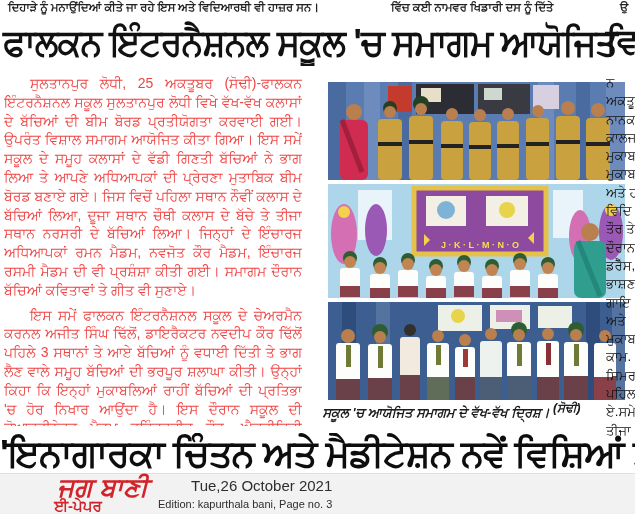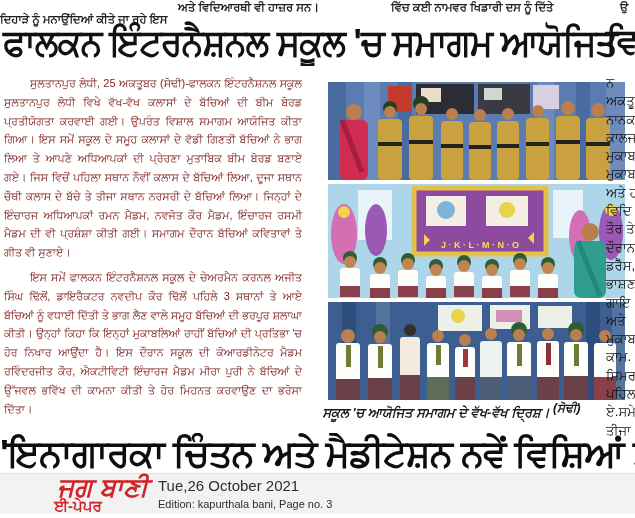--- a/index.html
+++ b/index.html
@@ -4,51 +4,51 @@
 <style>
   html,body{margin:0;padding:0;}
   .page{
     position:relative;width:635px;height:518px;background:#ffffff;
     font-family:"Liberation Sans","DejaVu Sans",sans-serif;color:#1a1a1a;
     overflow:hidden;
   }
   
   .top-strip{position:absolute;top:1px;left:0;width:635px;height:16px;}
   .top-frag{position:absolute;top:0;font-size:11.5px;font-weight:bold;color:#222;white-space:nowrap;}
-  .tf1{left:0;margin-top:12px;}  .tf2{left:178px;}  .tf3{left:391px;} .tf4{left:620px;}
+  .tf1{left:8px;}  .tf2{left:178px;}  .tf3{left:391px;} .tf4{left:620px;}
 
   
   .headline-row{position:absolute;top:21px;left:0;width:635px;height:45px;white-space:nowrap;overflow:hidden;}
   .headline{display:inline-block;font-size:35px;font-weight:bold;letter-spacing:-1px;color:#111;transform:scaleY(1.05);transform-origin:top left;margin-left:3px;}
   .headline-next{position:absolute;right:-4px;top:0;font-size:35px;font-weight:bold;color:#111;}
 
   
   .article-col{position:absolute;top:74px;left:4px;width:298px;height:352px;overflow:hidden;}
-  .article-col p{margin:0 0 6px 0;font-size:11px;line-height:18.8px;text-align:justify;text-indent:26px;color:#7f1d1d;}
+  .article-col p{margin:0 0 6px 0;font-size:14px;line-height:18.8px;text-align:justify;text-indent:26px;color:#ef4444;}
 
   
   .photos{position:absolute;left:303px;top:82px;width:297px;margin-left:25px;}
   .photo{display:block;margin-bottom:4px;background:#dfe7ee;}
   .caption{position:absolute;left:303px;top:401px;width:297px;font-size:13px;font-weight:bold;font-style:italic;color:#1c1c1c;text-align:center;white-space:nowrap;}
   .caption .credit{font-size:12px;vertical-align:super;font-weight:bold;}
 
   
   .right-col{position:absolute;left:606px;top:74px;width:29px;height:366px;overflow:hidden;}
   .right-col div{font-size:13.2px;line-height:18.3px;white-space:nowrap;color:#141414;}
 
   
   .bottom-headline{position:absolute;left:0;top:433px;width:635px;height:45px;overflow:hidden;white-space:nowrap;}
   .bottom-headline span{font-size:37px;font-weight:bold;letter-spacing:-1px;color:#0d0d0d;}
 
   
   .footer{position:absolute;left:0;top:473px;width:635px;height:40px;background:#f2f2f2;border-top:1px solid #e0e0e0;}
   .logo{position:absolute;left:8px;top:1px;width:140px;text-align:right;cursor:pointer;}
   .logo-main{font-size:26px;font-weight:800;line-height:24px;letter-spacing:0px;font-style:italic;}
   .logo-sub{font-size:15px;font-weight:bold;line-height:14px;text-align:center;}
-  .meta{position:absolute;left:158px;top:3px;color:#2e2e2e;}
+  .meta{position:absolute;left:158px;top:3px;color:#2e2e2e;text-align:right;}
   .meta-date{font-size:15px;line-height:18px;}
   .meta-edition{font-size:11px;line-height:18px;}
 </style>
 </head>
 <body>
 
 <div class="page">
 
   <div class="top-strip">
     <span class="top-frag tf1">ਦਿਹਾੜੇ ਨੂੰ ਮਨਾਉਂਦਿਆਂ ਕੀਤੇ ਜਾ ਰਹੇ ਇਸ</span>

